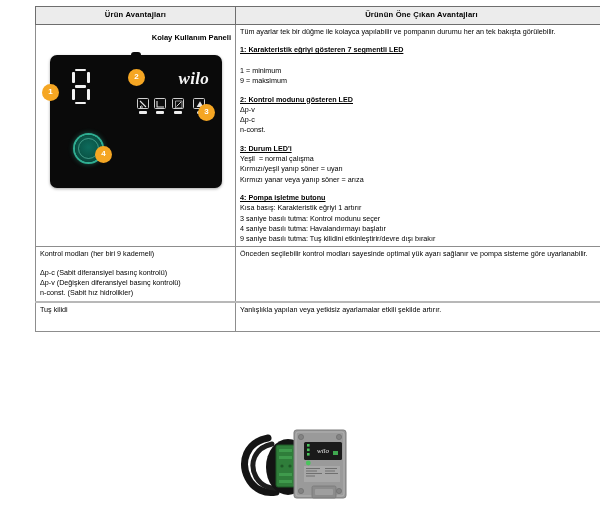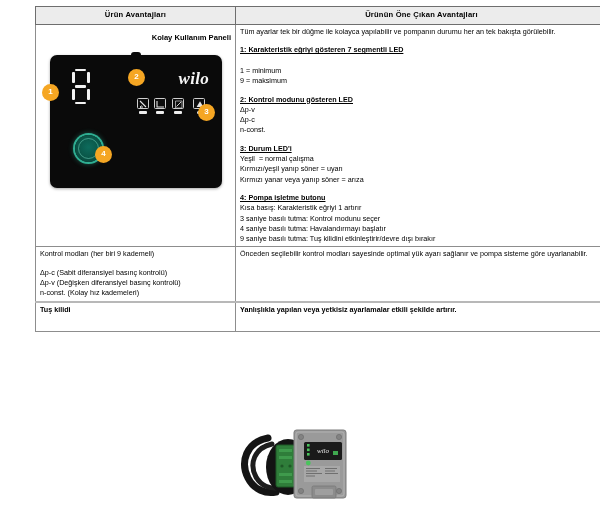--- a/index.html
+++ b/index.html
@@ -62,21 +62,21 @@
   }
 
   .rt-head {
     font-weight: bold;
     text-decoration: underline;
     display: block;
   }
   .blankline { display: block; height: 8.4px; }
   .ln { display: block; white-space: pre; }
 
-  tr.thickdiv > td { border-top: 2.5px solid #b8b8b8; font-weight: bold; }
+  tr.thickdiv > td { border-top: 2.5px solid #b8b8b8; }
 
   
   .panel-holder {
     position: relative;
     width: 196px;
     height: 152px;
     margin: 2px 0 0 0;
   }
   .panel-body {
     position: absolute;
@@ -324,21 +324,21 @@
           </td>
         </tr>
 
 
         <tr>
           <td>
             <span class="ln">Kontrol modları (her biri 9 kademeli)</span>
             <span class="blankline"></span>
             <span class="ln">Δp-c (Sabit diferansiyel basınç kontrolü)</span>
             <span class="ln">Δp-v (Değişken diferansiyel basınç kontrolü)</span>
-            <span class="ln">n-const. (Kolay hız kademeleri)</span>
+            <span class="ln">n-const. (Sabit hız hidrolikler)</span>
           </td>
           <td>Önceden seçilebilir kontrol modları sayesinde optimal yük ayarı sağlanır ve pompa sisteme göre uyarlanabilir.</td>
         </tr>
 
 
         <tr class="thickdiv">
           <td style="height:30px;">Tuş kilidi</td>
           <td>Yanlışlıkla yapılan veya yetkisiz ayarlamalar etkili şekilde artırır.</td>
         </tr>
       </tbody>

